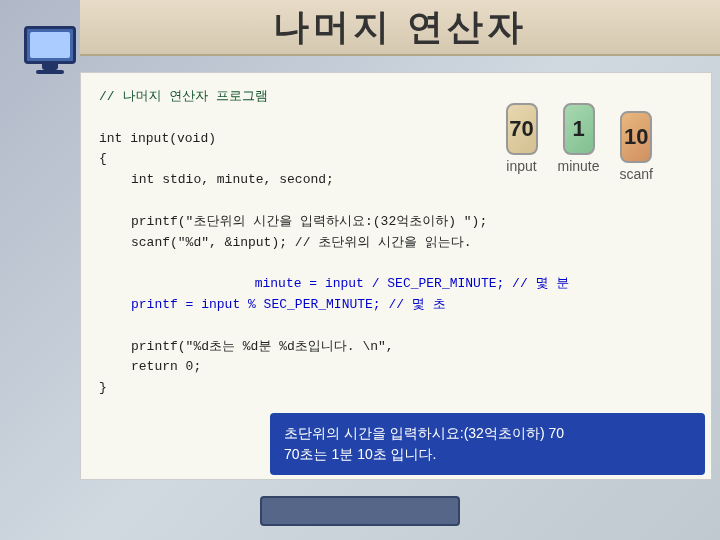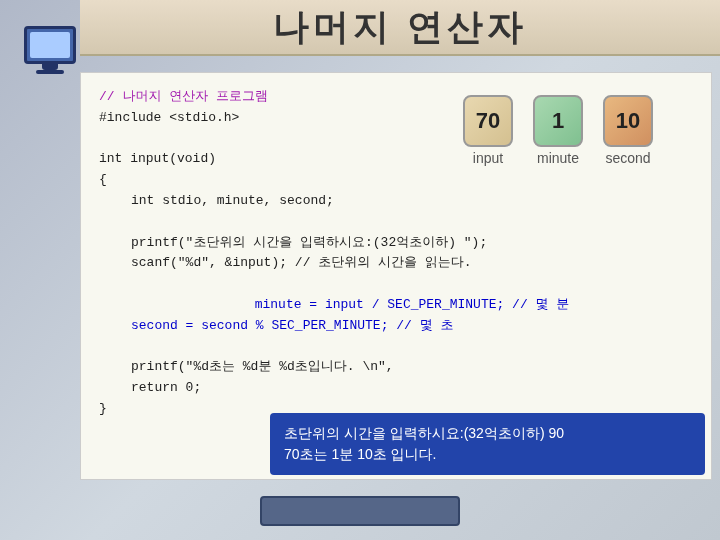--- a/index.html
+++ b/index.html
@@ -115,42 +115,42 @@
     }
 
     .var-box {
       display: flex;
       flex-direction: column;
       align-items: center;
       justify-content: center;
     }
 
     .var-box-value {
-      width: 50px;
+      width: 32px;
       height: 52px;
       border-radius: 8px;
       display: flex;
       align-items: center;
       justify-content: center;
       font-size: 22px;
       font-weight: bold;
       color: #222;
       border: 2px solid #999;
     }
 
     .var-box-label {
       font-size: 14px;
       color: #555;
       margin-top: 3px;
       text-align: center;
     }
 
     .box-tan { background: linear-gradient(135deg, #e8d8b0, #d4c090); }
     .box-teal { background: linear-gradient(135deg, #a8d8b0, #80c090); }
-    .box-orange { background: linear-gradient(135deg, #e8b880, #d09060); }
+    .box-orange { background: linear-gradient(135deg, #e8b880, #d09060); margin-top: 16px; }
 
     
     .popup-box {
       position: absolute;
       bottom: 65px;
       left: 270px;
       right: 15px;
       background: #2244aa;
       color: white;
       padding: 10px 14px;
@@ -205,45 +205,44 @@
     <div class="var-box">
       <div class="var-box-value box-tan">70</div>
       <div class="var-box-label">input</div>
     </div>
     <div class="var-box">
       <div class="var-box-value box-teal">1</div>
       <div class="var-box-label">minute</div>
     </div>
     <div class="var-box">
       <div class="var-box-value box-orange">10</div>
-      <div class="var-box-label">second</div>
+      <div class="var-box-label">scanf</div>
     </div>
   </div>
 
   <div class="code-block">
-    <div style="color:#a21caf;">// 나머지 연산자 프로그램</div>
-    <div>#include &lt;stdio.h&gt;</div>
+    <div style="color:#14532d;">// 나머지 연산자 프로그램</div>
     <br>
     <div>int input(void)</div>
     <div>{</div>
     <div style="padding-left:32px;">    int stdio, minute, second;</div>
     <br>
     <div style="padding-left:32px;">printf("초단위의 시간을 입력하시요:(32억초이하) ");</div>
     <div style="padding-left:32px;">scanf("%d", &amp;input);        // 초단위의 시간을 읽는다.</div>
     <br>
     <div style="padding-left:32px; color:#0000cc;text-align:center;">minute = input / SEC_PER_MINUTE; // 몇 분</div>
-    <div style="padding-left:32px; color:#0000cc;">second = second % SEC_PER_MINUTE; // 몇 초</div>
+    <div style="padding-left:32px; color:#0000cc;">printf = input % SEC_PER_MINUTE; // 몇 초</div>
     <br>
     <div style="padding-left:32px;">printf("%d초는 %d분 %d초입니다. \n",</div>
     <div style="padding-left:32px;">return 0;</div>
     <div>}</div>
   </div>
 
 </div>
 
 <div class="popup-box">
-  <div>초단위의 시간을 입력하시요:(32억초이하) 90</div>
+  <div>초단위의 시간을 입력하시요:(32억초이하) 70</div>
   <div>70초는 1분 10초 입니다.</div>
 </div>
 
 <div class="bottom-bar">
   <div class="keyboard-shape"></div>
 </div>
 
 </body></html>

